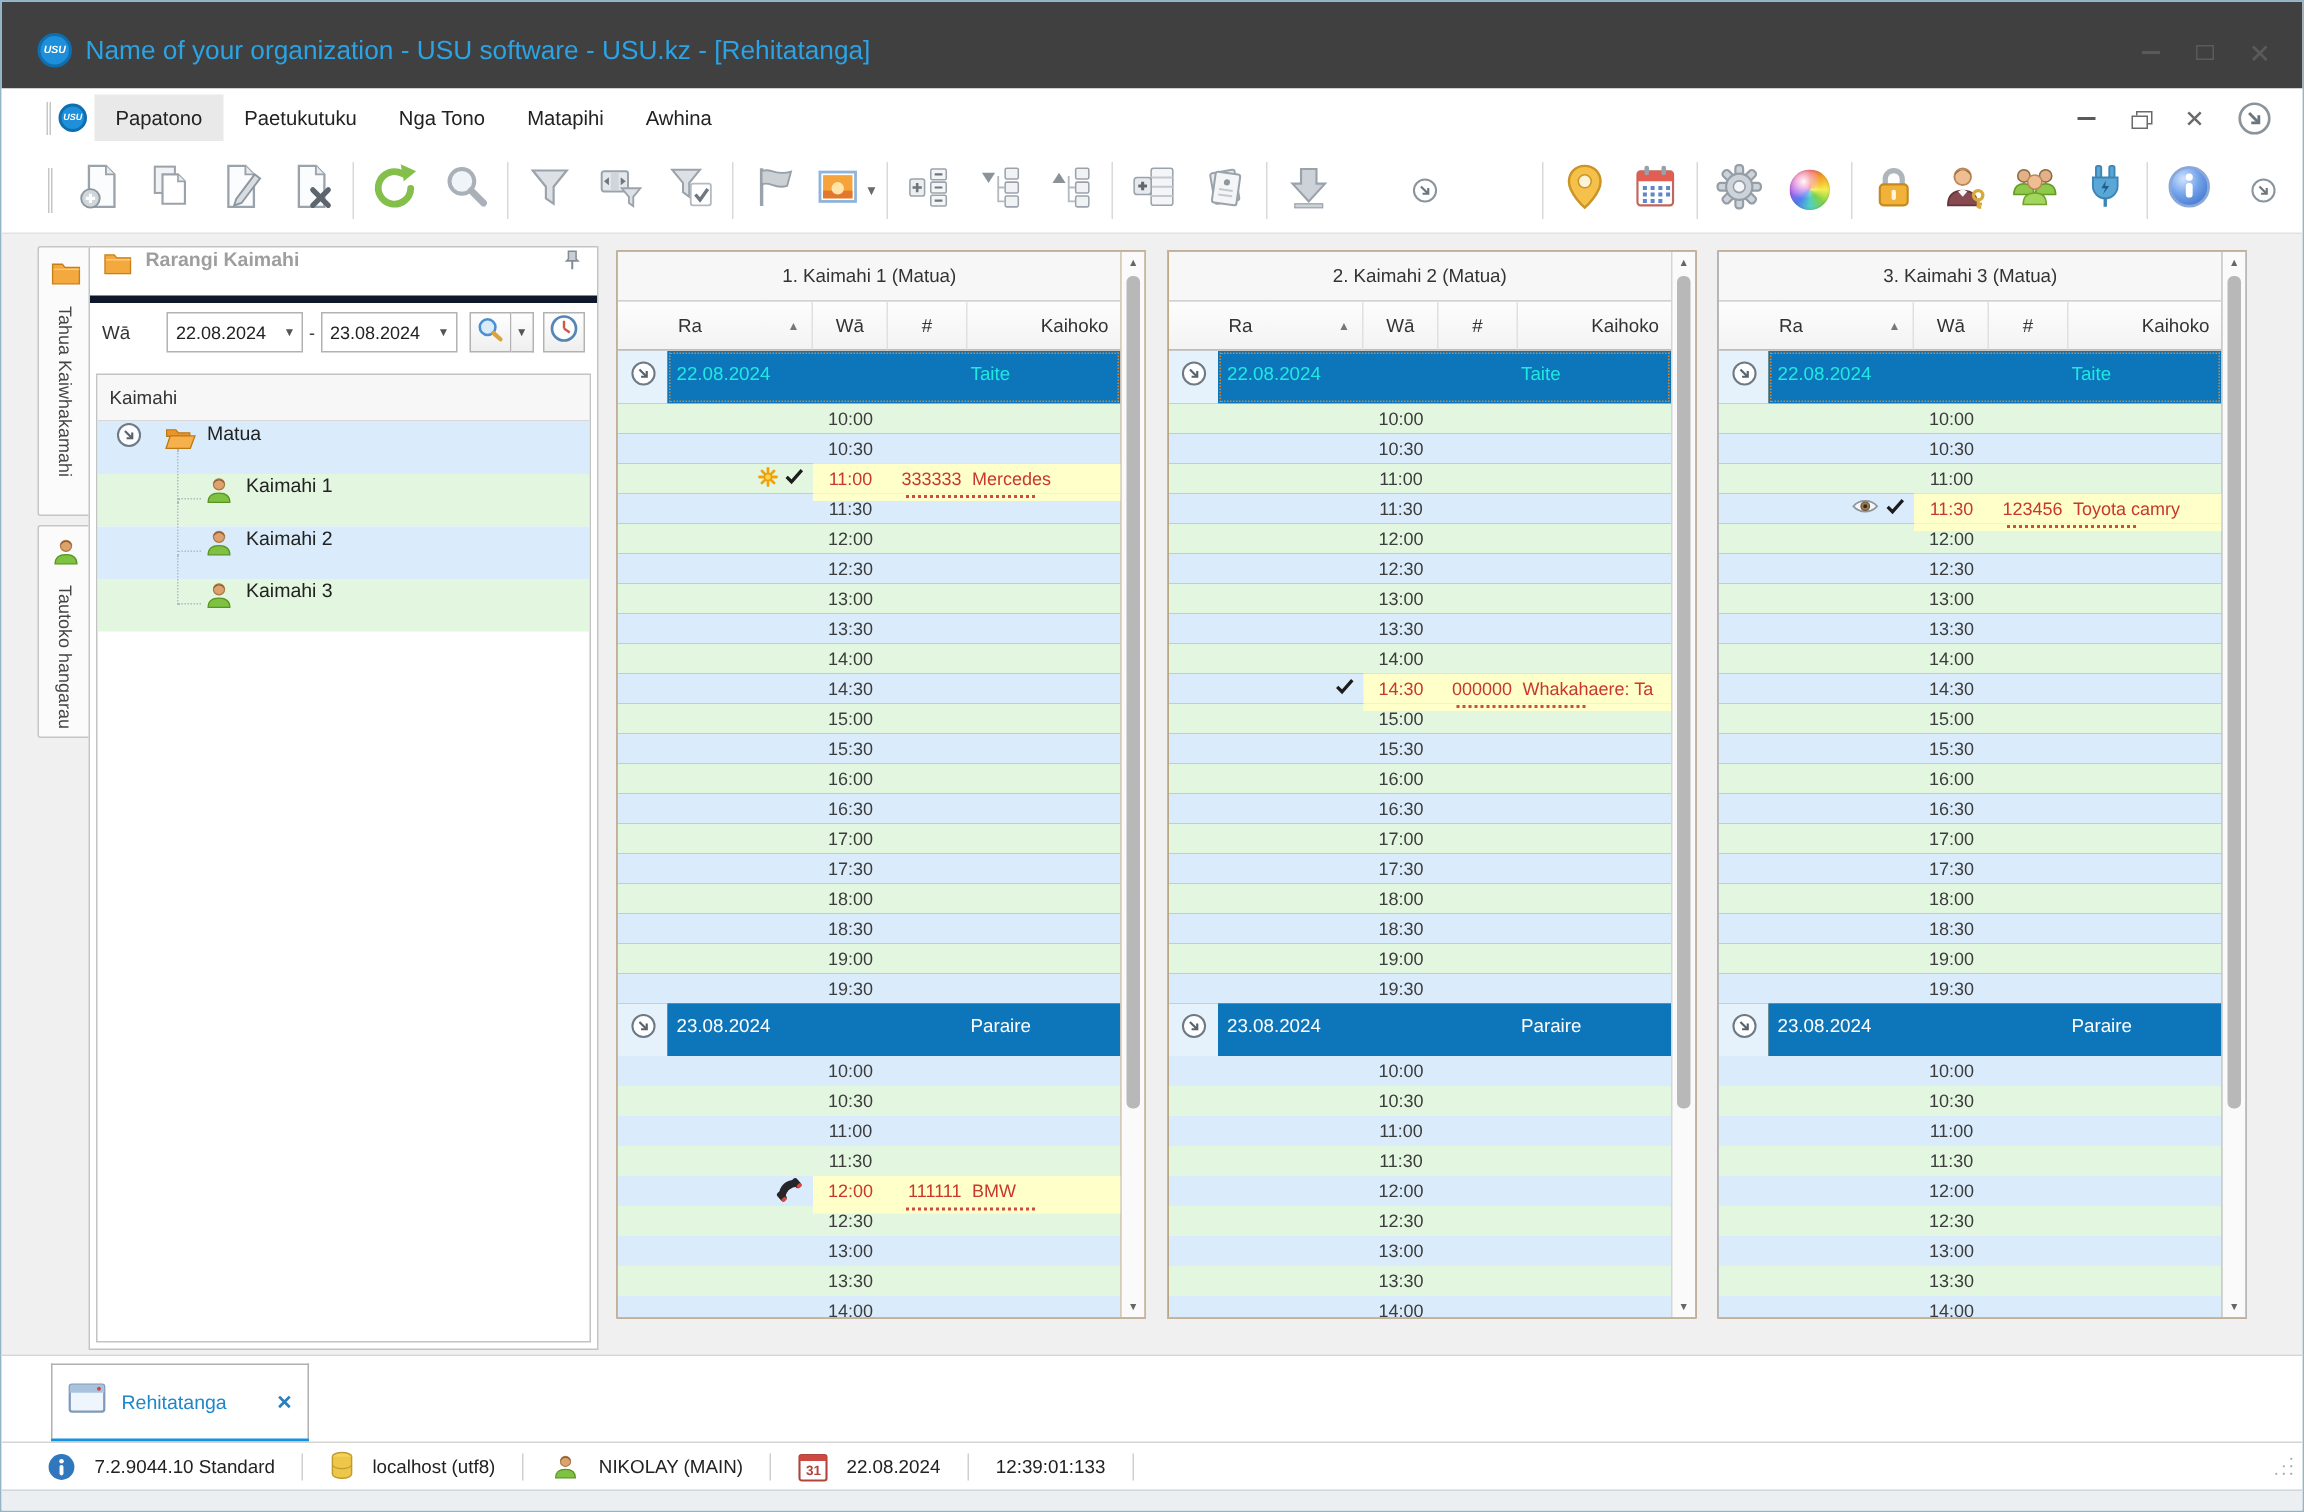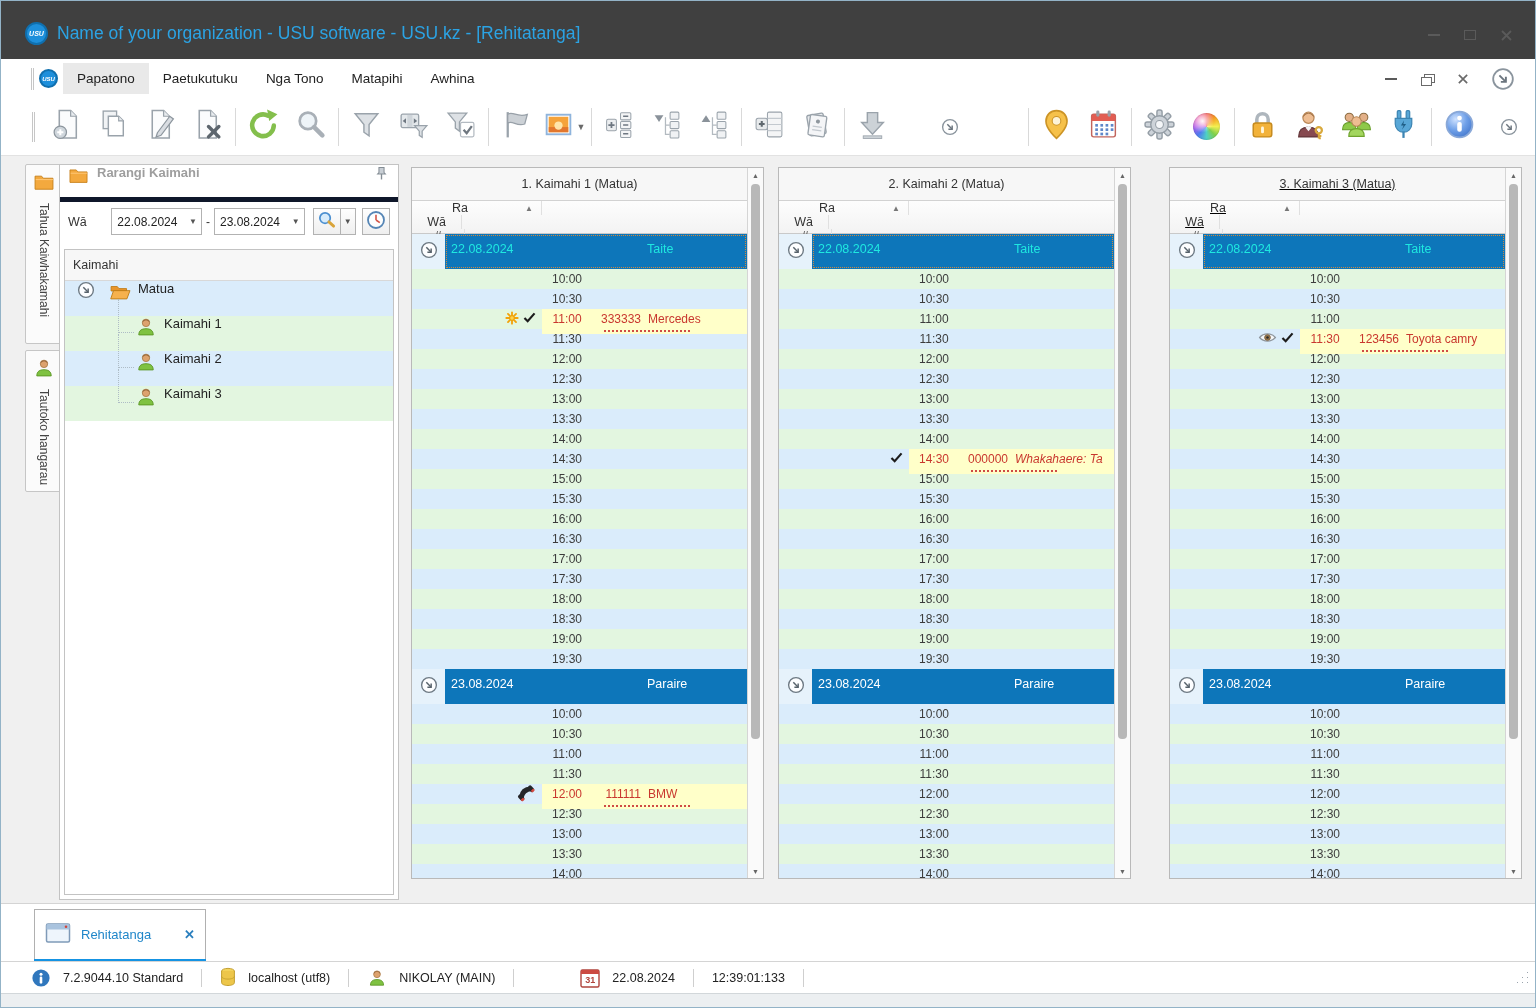--- a/index.html
+++ b/index.html
@@ -73,21 +73,21 @@
   .tree-header { height:31px; background:#f7f7f7; border-bottom:1px solid #d8d8d8; display:flex; align-items:center; padding-left:8px; font-size:12.5px; color:#333; }
   .tree-row { height:35px; display:flex; align-items:flex-start; position:relative; font-size:13px; color:#222; }
   .tree-expander { width:18px; height:18px; margin-left:12px; }
   .tree-expander svg { width:18px; height:18px; }
   .t-connector { position:absolute; left:53px; top:-17px; width:16px; height:34px; border-left:1px dotted #aebcc6; border-bottom:1px dotted #aebcc6; }
 
   
   .panel { position:absolute; top:11px; width:353px; height:712px; background:#a16207; border:1px solid #b9b9b9; display:flex; }
   .panel-content { width:335px; position:relative; overflow:hidden; }
   .panel-title { height:33px; background:#f7f7f7; border-bottom:1px solid #d2d2d2; display:flex; align-items:center; justify-content:center; font-size:12.5px; color:#333; }
-  .subheader { height:33px; display:flex; background:linear-gradient(#fdfdfd,#f3f3f3); border-bottom:1px solid #c9c9c9; font-size:12.5px; color:#333;flex-direction:column; }
+  .subheader { height:33px; display:flex; background:linear-gradient(#fdfdfd,#f3f3f3); border-bottom:1px solid #c9c9c9; font-size:12.5px; color:#333; }
   .sh-cell { border-right:1px solid #e0e0e0; display:flex; align-items:center; position:relative; }
   .sh-date { width:130px; padding-left:40px; }
   .sh-time { width:50px; justify-content:center; }
   .sh-num  { width:53px; justify-content:center; }
   .sh-client { flex:1; justify-content:flex-end; padding-right:8px; border-right:none;text-align:center; }
   .sort-g { position:absolute; right:8px; font-size:8px; color:#777; }
   .pbody { position:relative; }
   .band { height:35px; display:flex; position:relative; }
   .band-gutter { width:33px; background:#e6f2fb; display:flex; align-items:center; justify-content:center; }
   .band-gutter svg { width:18px; height:18px; }
@@ -123,21 +123,21 @@
   .doc-tab svg { width:26px; height:24px; }
   .doc-tab-label { margin-left:10px; font-size:13px; color:#1f86c9; flex:1; }
   .doc-tab-close { font-size:13px; color:#2a7fbe; font-weight:bold; }
 
   
   .statusbar { position:absolute; left:0; top:960px; width:100%; height:32px; background:#fff; border-top:1px solid #d4d4d4; display:flex; align-items:center; font-size:12.5px; color:#222; }
   .sb-item { display:flex; align-items:center; gap:12px; padding:0 18px; }
   .sb-sep { width:1px; height:18px; background:#cfcfcf; }
   .sb-icon20 svg { width:20px; height:20px; display:block; }
   .sb-icon-db svg { width:16px; height:21px; display:block; }
-  .cal31 { position:relative; width:20px; height:20px;margin-left:48px; }
+  .cal31 { position:relative; width:20px; height:20px; }
   .cal31 svg { width:20px; height:20px; display:block; }
   .cal31 i { position:absolute; left:0; top:7px; width:100%; text-align:center; font-style:normal; font-size:9px; font-weight:bold; color:#b0443c; }
   .sb-grip { position:absolute; right:6px; top:8px; width:14px; height:14px;
      background-image:radial-gradient(circle 1.3px, #9aa4ad 60%, transparent 61%);
      background-size:5px 5px; clip-path:polygon(100% 0, 100% 100%, 0 100%); }
   .bottomstrip { position:absolute; left:0; top:992px; width:100%; height:16px; background:#eceff1; border-top:1px solid #d2d7da; }
 </style>
 </head>
 <body>
 
@@ -808,21 +808,21 @@
                   <span class="ic-document"><svg viewBox="0 0 16 20">
                       <path d="M2 1.5 h8.5 l3.5 3.5 v13.5 H2z" fill="#fdfdfd" stroke="#9aa3ab" stroke-width="1.3"></path>
                       <path d="M10.5 1.5 v3.5 h3.5" fill="#e9edf0" stroke="#9aa3ab" stroke-width="1.3"></path>
                     </svg></span>
                   <span class="ic-check"><svg viewBox="0 0 14 12">
                       <polyline points="1.5,6.5 5,10 12.5,1.5" fill="none" stroke="#1c1c1c" stroke-width="2.4"></polyline>
                     </svg></span>
                 </div>
                 <span class="appt-time" style="color: rgb(201, 55, 46);">14:30</span>
                 <span class="appt-num" style="color: rgb(201, 55, 46);">000000</span>
-                <span class="appt-client" style="color: rgb(201, 55, 46); font-style: italic;">Whakahaere: Ta</span>
+                <span class="appt-client" style="color: rgb(201, 55, 46);">Whakahaere: Ta</span>
                 <div class="appt-bleed"></div>
               </div>
               <div class="trow tg">
                 <span class="t-time">15:00</span>
               </div>
               <div class="trow tb">
                 <span class="t-time">15:30</span>
               </div>
               <div class="trow tg">
                 <span class="t-time">16:00</span>
@@ -891,21 +891,21 @@
                 <span class="t-time">14:00</span>
               </div>
             </div>
           </div>
           <div class="vscroll">
             <div class="vs-up">▲</div>
             <div class="vs-thumb"></div>
             <div class="vs-down">▼</div>
           </div>
         </div>
-        <div class="panel" style="left: 1168px; text-decoration: underline;">
+        <div class="panel" style="left: 1144px;">
           <div class="panel-content">
             <div class="panel-title">3. Kaimahi 3 (Matua)</div>
             <div class="subheader">
               <div class="sh-cell sh-date">Ra<span class="sort-g">▲</span></div>
               <div class="sh-cell sh-time">Wā</div>
               <div class="sh-cell sh-num">#</div>
               <div class="sh-cell sh-client">Kaihoko</div>
             </div>
             <div class="pbody">
               <div class="band">

